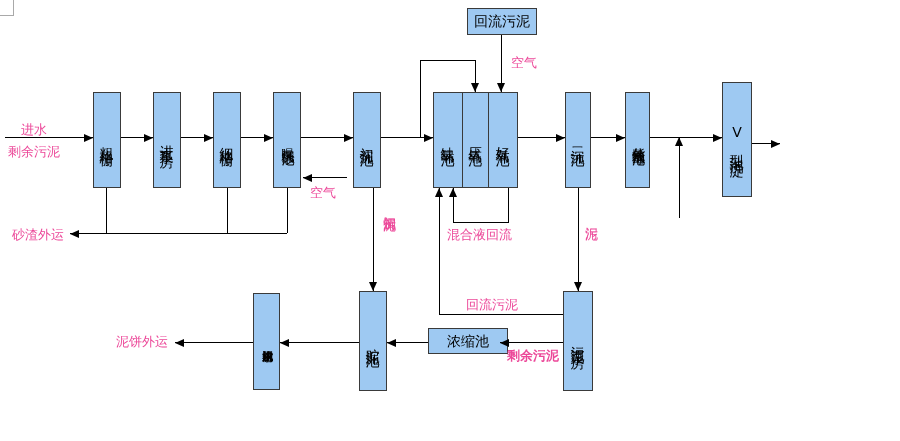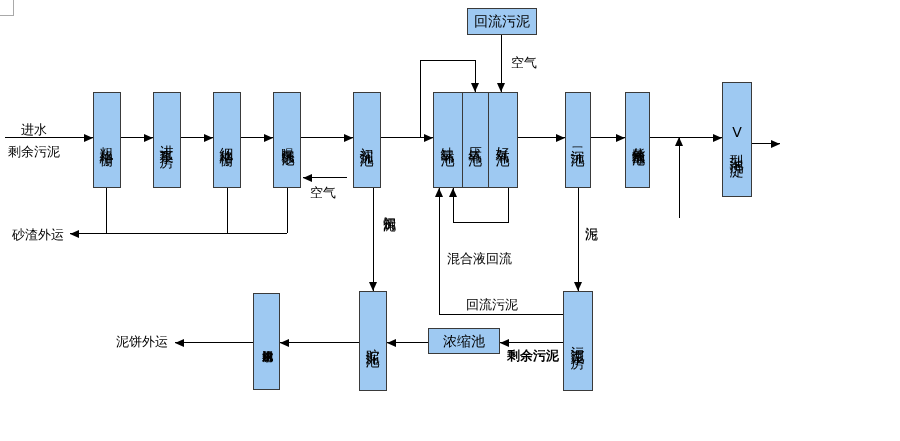--- a/index.html
+++ b/index.html
@@ -5,21 +5,21 @@
   html,body{margin:0;padding:0;background:#fff;}
   body{font-family:"DejaVu Sans",sans-serif;}
   #stage{position:relative;width:900px;height:441px;background:#ffffff;overflow:hidden;}
   .box{position:absolute;background:#9ec9f2;border:1px solid #3a3a3a;box-sizing:border-box;
        display:flex;align-items:center;justify-content:center;color:#000;}
   .box span{font-size:14px;line-height:1.15;}
   .vt{writing-mode:vertical-rl;text-orientation:upright;letter-spacing:3px;}
   .vt.md{font-size:13px !important;letter-spacing:1px;}
   .vt.sm{font-size:11px !important;letter-spacing:0;}
   .hz{font-size:14px;}
-  .lbl{position:absolute;font-size:13px;color:#000000;white-space:nowrap;text-align:right;}
+  .lbl{position:absolute;font-size:13px;color:#ec4899;white-space:nowrap;text-align:right;}
   .lbl.vt{letter-spacing:1px;}
   .hline{position:absolute;height:1px;background:#000;}
   .vline{position:absolute;width:1px;background:#000;}
   .ar{position:absolute;width:0;height:0;}
   .ar.r{border-top:4px solid transparent;border-bottom:4px solid transparent;border-left:9px solid #000;}
   .ar.l{border-top:4px solid transparent;border-bottom:4px solid transparent;border-right:9px solid #000;}
   .ar.d{border-left:4px solid transparent;border-right:4px solid transparent;border-top:9px solid #000;}
   .ar.u{border-left:4px solid transparent;border-right:4px solid transparent;border-bottom:9px solid #000;}
   .corner{position:absolute;left:0;top:0;width:13px;height:15px;
           border-right:1px solid #a9a9a9;border-bottom:1px solid #a9a9a9;}
@@ -69,21 +69,21 @@
 
   <div class="box" style="left:467px;top:8px;width:70px;height:27px;">
     <span class="hz">回流污泥</span>
   </div>
   <div class="box" style="left:253px;top:293px;width:27px;height:97px;">
     <span class="vt sm">污泥浓缩脱水机房</span>
   </div>
   <div class="box" style="left:359px;top:291px;width:28px;height:100px;">
     <span class="vt">贮泥池</span>
   </div>
-  <div class="box" style="left:428px;top:328px;width:72px;height:26px;">
+  <div class="box" style="left:428px;top:328px;width:80px;height:26px;">
     <span class="hz">浓缩池</span>
   </div>
   <div class="box" style="left:563px;top:291px;width:30px;height:100px;">
     <span class="vt">污泥泵房</span>
   </div>
 
   <div class="hline" style="left:5px;top:137px;width:88px;"></div>
   <div class="ar r" style="left:84px;top:134px;"></div>
   <div class="hline" style="left:121px;top:137px;width:32px;"></div>
   <div class="ar r" style="left:144px;top:134px;"></div>
@@ -147,19 +147,19 @@
 
   <div class="vline" style="left:679px;top:137px;height:81px;"></div>
   <div class="ar u" style="left:675px;top:137px;"></div>
 
   <div class="lbl" style="left:21px;top:121px;">进水</div>
   <div class="lbl" style="left:8px;top:143px;">剩余污泥</div>
   <div class="lbl" style="left:12px;top:226px;">砂渣外运</div>
   <div class="lbl" style="left:310px;top:184px;">空气</div>
   <div class="lbl" style="left:511px;top:54px;">空气</div>
   <div class="lbl vt" style="left:380px;top:206px;">初沉污泥</div>
-  <div class="lbl" style="left:447px;top:226px;margin-top:24px;">混合液回流</div>
+  <div class="lbl" style="left:447px;top:226px;">混合液回流</div>
   <div class="lbl vt" style="left:582px;top:217px;">污泥</div>
   <div class="lbl" style="left:466px;top:296px;">回流污泥</div>
   <div class="lbl" style="left:507px;top:347px;font-weight:bold;">剩余污泥</div>
   <div class="lbl" style="left:116px;top:333px;">泥饼外运</div>
 
 </div>
 
 </body></html>

